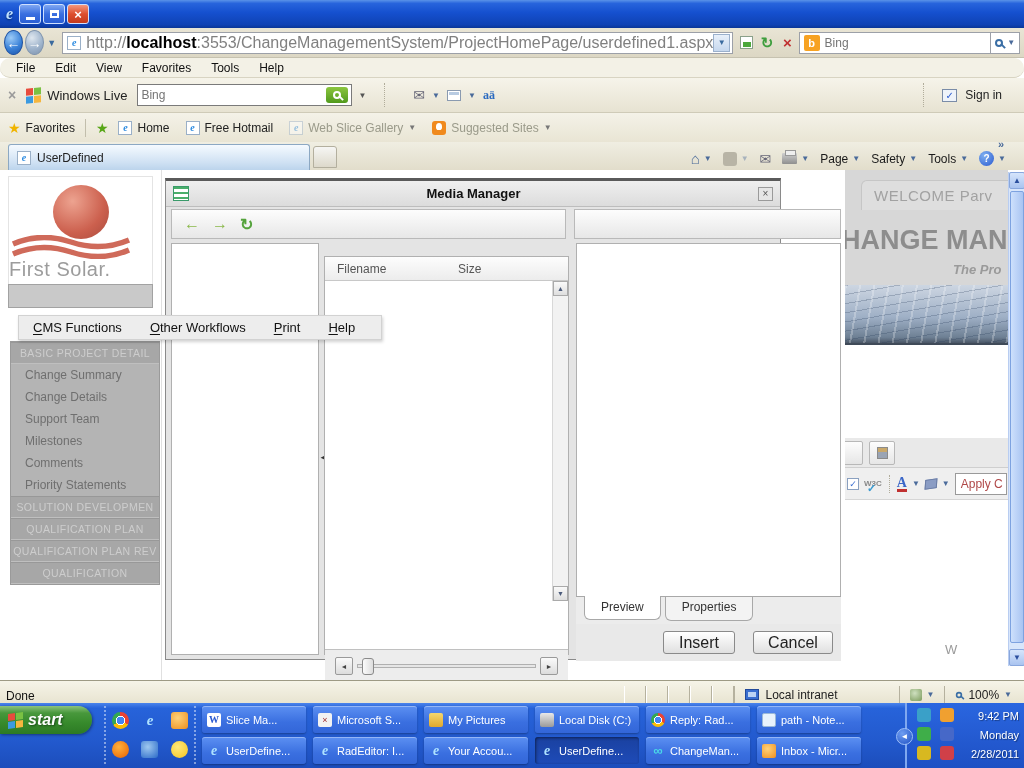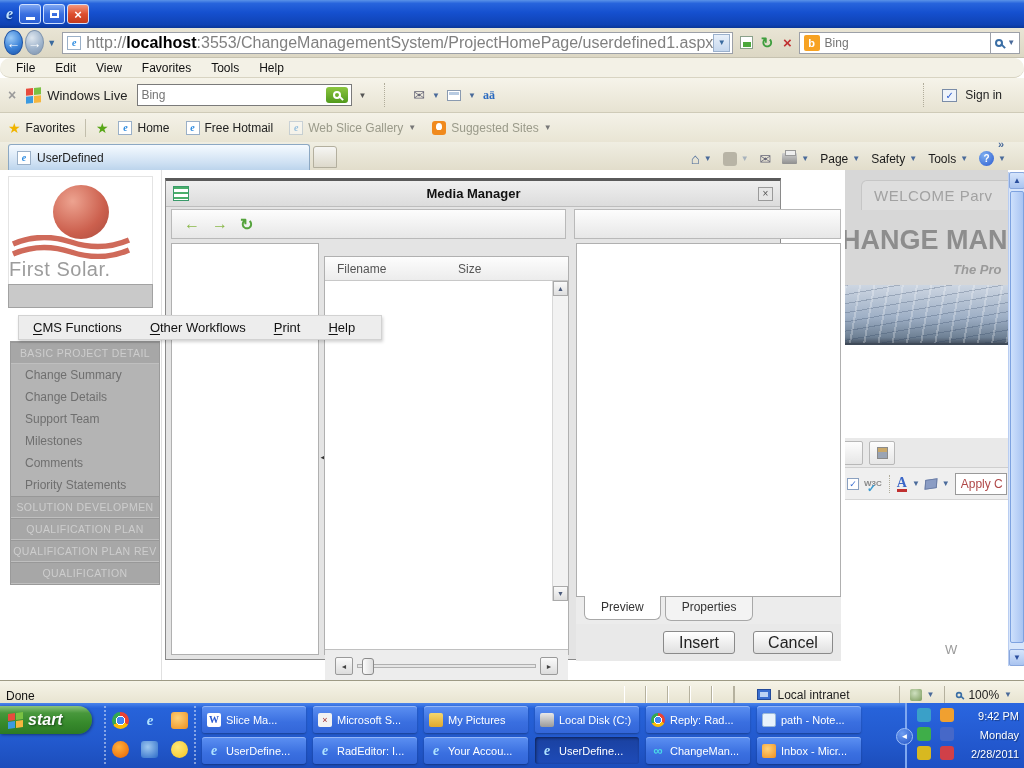--- a/index.html
+++ b/index.html
@@ -227,21 +227,21 @@
     display:flex; align-items:center; justify-content:flex-end; gap:18px; padding-right:8px; }
   .dlg-btn { width:72px; height:23px; background:linear-gradient(180deg,#fff,#e0e0e0); border:1px solid #8a8a8a;
     border-radius:3px; font-size:16px; color:#222; display:flex; align-items:center; justify-content:center; }
   .dlg-btn.wide { width:80px; }
 
   
   .statusbar { position:absolute; left:0; top:680px; width:1024px; height:23px;
     background:linear-gradient(180deg,#f6f4e8,#e8e4d1); border-top:1px solid #9d9a84; display:flex; align-items:flex-end; }
   .st-done { padding-left:6px; flex:1; color:#111; }
   .st-seg { height:17px; border-left:1px solid #fff; border-right:1px solid #b5b19e; width:22px; }
-  .st-zone { display:flex; align-items:center; gap:6px; width:165px; padding-left:22px;
+  .st-zone { display:flex; align-items:center; gap:6px; width:165px; padding-left:10px;
     border-left:1px solid #b5b19e; height:17px; }
   .intranet-ic { width:14px; height:11px; background:#3a6fd0; border:1px solid #224a9a; position:relative; }
   .intranet-ic::after { content:""; position:absolute; left:2px; top:2px; width:8px; height:5px; background:#bcd4f4; }
   .st-tools { display:flex; align-items:center; gap:4px; border-left:1px solid #b5b19e; height:17px; padding:0 10px; }
   .shield-ic { width:12px; height:12px; background:radial-gradient(circle at 40% 35%,#cfe0c0,#7a9a5a); border-radius:2px; }
   .st-zoom { display:flex; align-items:center; gap:5px; border-left:1px solid #b5b19e; height:17px; padding:0 12px 0 10px; }
 
   
   .taskbar { position:absolute; left:0; top:703px; width:1024px; height:65px;
     background:linear-gradient(180deg,#4b84ec 0%,#2763da 8%,#2259cd 60%,#1c4dbb 100%); }

